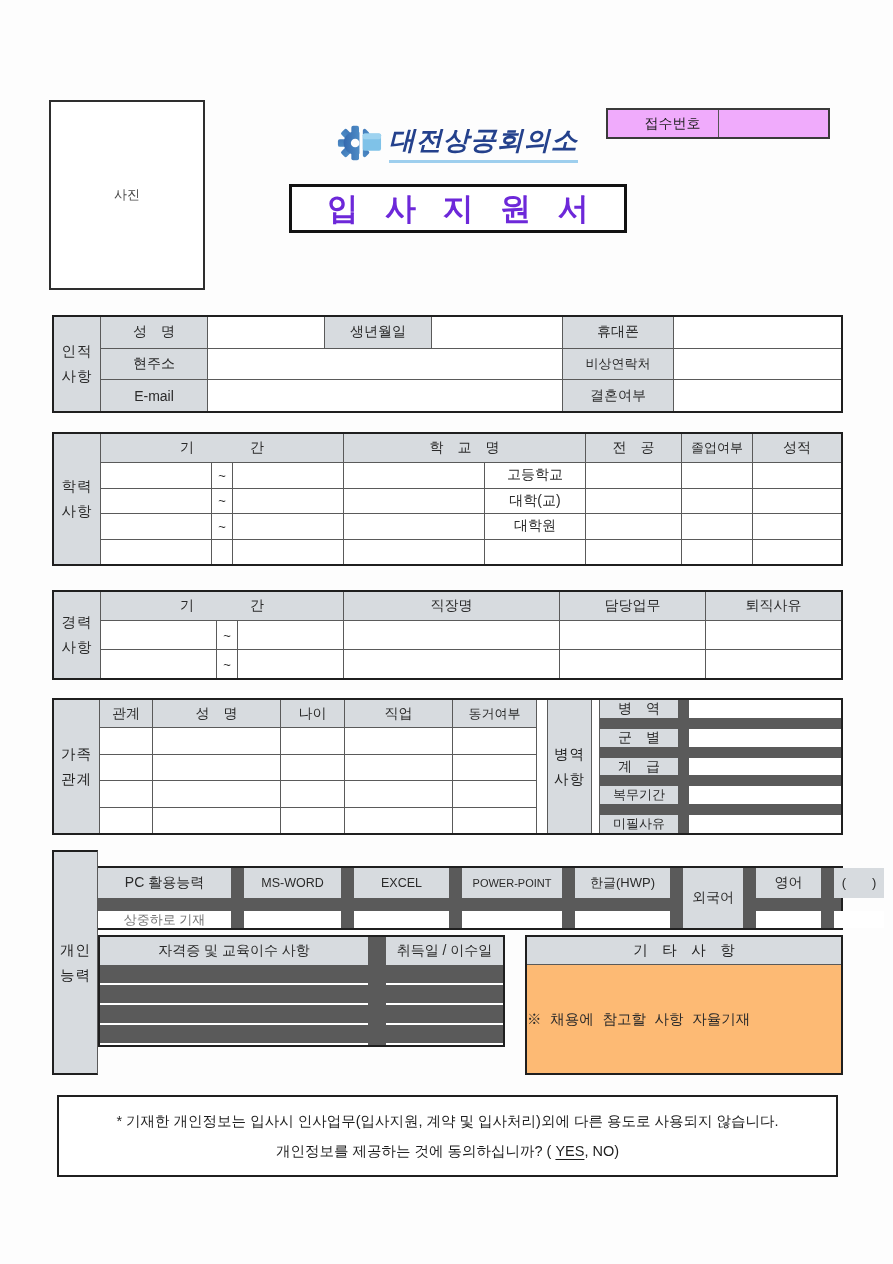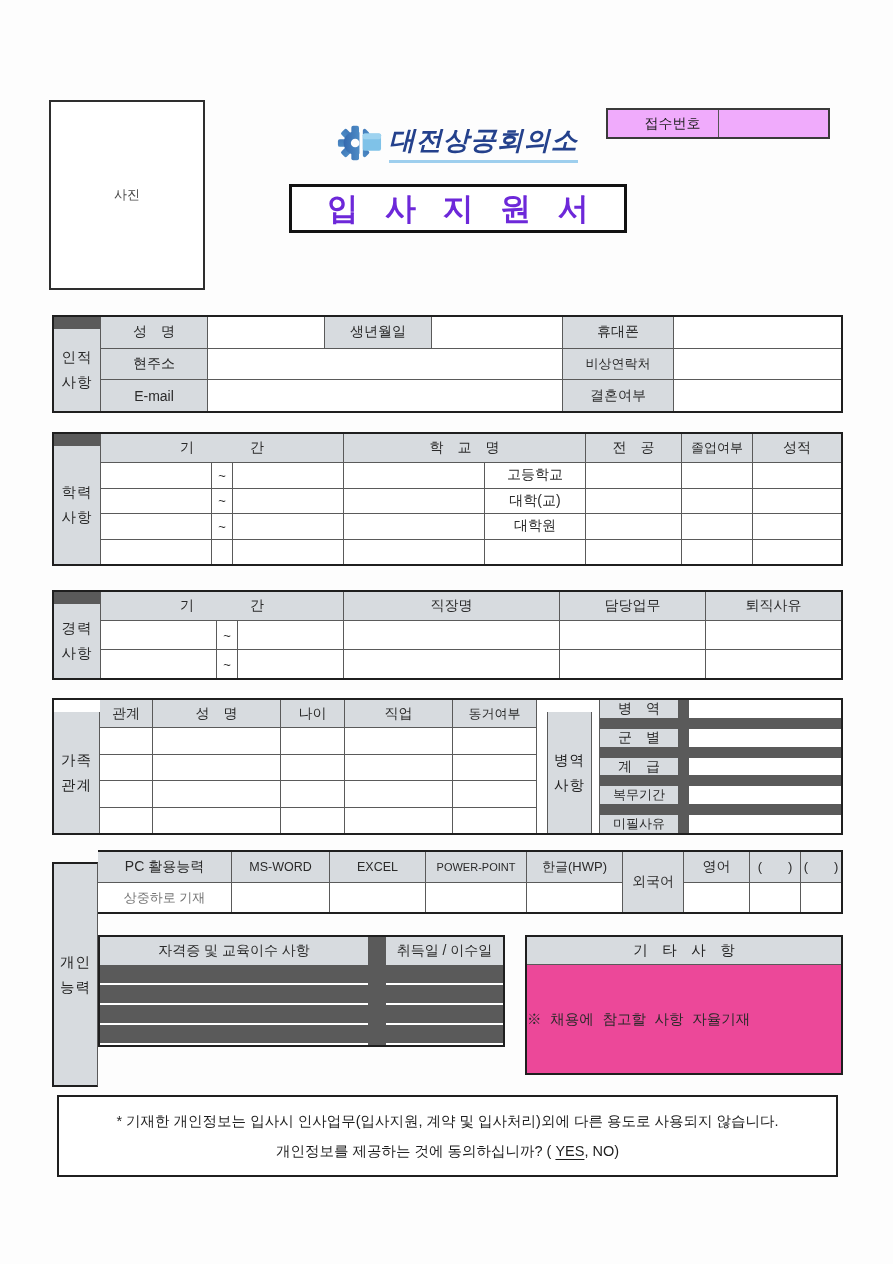--- a/index.html
+++ b/index.html
@@ -5,21 +5,21 @@
   * { box-sizing: border-box; margin: 0; padding: 0; }
   body { background: #e9e9e9; font-family: "Liberation Sans", "DejaVu Sans", sans-serif; }
   .page { position: relative; width: 893px; height: 1264px; background: #fdfdfd; margin: 0 auto; color: #222; overflow: hidden; }
   .abs { position: absolute; }
 
   
   .sect { position: absolute; border: 2px solid #1f1f1f; background: #5a5a5a; }
   .grid { display: grid; gap: 1px; width: 100%; height: 100%; background: #5a5a5a; }
   .cell { background: #ffffff; display: flex; align-items: center; justify-content: center; font-size: 14px; color: #2a2a2a; overflow: hidden; white-space: nowrap; }
   .lbl  { background: #d7dbdf; }
-  .vlabel { white-space: pre-line; text-align: left; line-height: 1.7; font-size: 14.5px; letter-spacing: 1px; margin-top: 12px; }
+  .vlabel { white-space: pre-line; text-align: left; line-height: 1.7; font-size: 14.5px; letter-spacing: 1px; }
   .f13 { font-size: 13px; } .f12 { font-size: 12.5px; } .f11 { font-size: 11px; }
 
   
   .photo-box { left: 49px; top: 100px; width: 156px; height: 190px; border: 2px solid #2e2e2e; display: flex; align-items: center; justify-content: center; font-size: 13px; color: #4a4a4a; background: #fff; }
   .logo { left: 336px; top: 114px; width: 280px; height: 58px; display: flex; align-items: center; gap: 7px; }
   .logo-text-wrap { display: flex; flex-direction: column; }
   .logo-text { font-size: 26px; font-weight: bold; color: #24418c; letter-spacing: 1px; font-style: italic; }
   .logo-underline { height: 3px; background: #9ecfee; margin-top: 2px; width: 100%; }
   .receipt { left: 606px; top: 108px; width: 224px; height: 31px; border: 2px solid #3a3a3a; display: flex; background: #f0abfc; padding-left: 19px; }
   .receipt-label { width: 92px; display: flex; align-items: center; justify-content: center; font-size: 14px; border-right: 1px solid #555; }
@@ -30,23 +30,23 @@
   
   .s4-wrap { display: flex; background: #fff; width: 100%; height: 100%; }
   .s4-label { width: 46px; background: #d7dbdf; border-right: 1px solid #5a5a5a; display: flex; align-items: center; justify-content: center; }
   .family-grid { width: 437px; display: grid; grid-template-columns: 52px 127px 63px 107px 1fr; grid-template-rows: 27px repeat(4, 1fr); gap: 1px; background: #5a5a5a; border-right: 1px solid #5a5a5a; }
   .mil-label { width: 45px; background: #d7dbdf; border-left: 1px solid #5a5a5a; border-right: 1px solid #5a5a5a; display: flex; align-items: center; justify-content: center; }
   .mil-grid { flex: 1; display: grid; grid-template-columns: 78px 1fr; grid-template-rows: repeat(5, 1fr); gap: 11px; background: #5a5a5a; border-left: 1px solid #5a5a5a; }
   .spacer10 { width: 10px; background: #fff; } .spacer7 { width: 7px; background: #fff; }
 
   
   .s5-label-strip { left: 0; top: 0; width: 46px; height: 225px; background: #d7dbdf; border: 2px solid #1f1f1f; border-right: 1px solid #5a5a5a; display: flex; align-items: center; justify-content: center; }
-  .pc-table { left: 46px; top: 0; width: 745px; height: 64px; border: 2px solid #1f1f1f; border-left: none; display: grid; grid-template-columns: 133px 97px 95px 100px 95px 60px 65px 50px 1fr; grid-template-rows: 30px 1fr; gap: 1px; background: #5a5a5a; }
+  .pc-table { left: 46px; top: 16px; width: 745px; height: 64px; border: 2px solid #1f1f1f; border-left: none; display: grid; grid-template-columns: 133px 97px 95px 100px 95px 60px 65px 50px 1fr; grid-template-rows: 30px 1fr; gap: 13px; background: #5a5a5a; }
   .lic-table { left: 46px; top: 85px; width: 407px; height: 112px; border: 2px solid #1f1f1f; display: grid; grid-template-columns: 268px 1fr; grid-template-rows: 28px repeat(4, 1fr); gap: 18px; background: #5a5a5a; }
-  .etc-box { left: 473px; top: 85px; width: 318px; height: 140px; border: 2px solid #1f1f1f; background: #ec4899; display: flex; flex-direction: column; }
+  .etc-box { left: 473px; top: 85px; width: 318px; height: 140px; border: 2px solid #1f1f1f; background: #fdba74; display: flex; flex-direction: column; }
   .etc-head { height: 28px; background: #d7dbdf; border-bottom: 1px solid #5a5a5a; display: flex; align-items: center; justify-content: center; font-size: 14.5px; }
   .etc-body { flex: 1; display: flex; align-items: center; padding-left: 0; font-size: 14.5px; color: #2a2a2a; font-family: Liberation Mono, monospace; }
   .blue-note { color: #737373; font-size: 13px; }
   .foreign-cell { grid-column: 6; grid-row: 1 / 3; }
 
   
   .notice { left: 57px; top: 1095px; width: 781px; height: 82px; border: 2px solid #1f1f1f; background: #fff; display: flex; flex-direction: column; align-items: center; justify-content: center; gap: 11px; font-size: 14.5px; color: #1e1e1e; }
   .notice u { text-underline-offset: 3px; }
 </style>
 </head>

